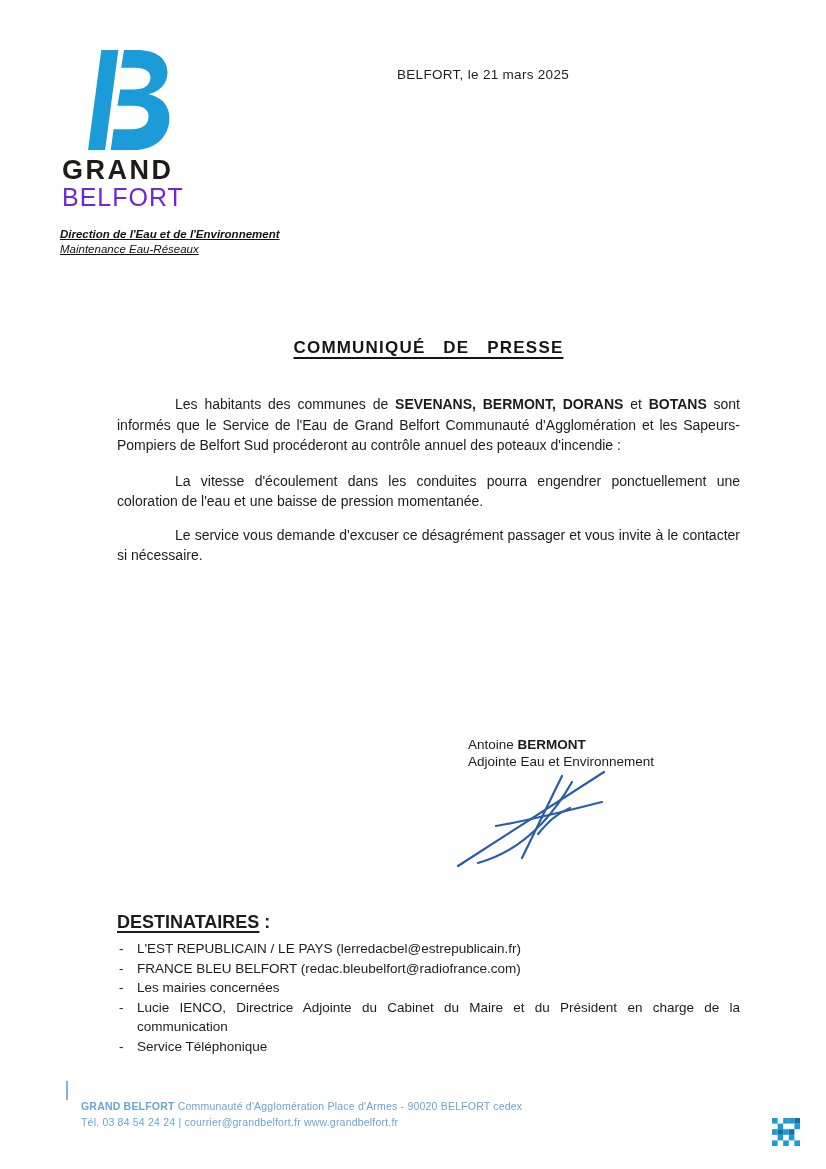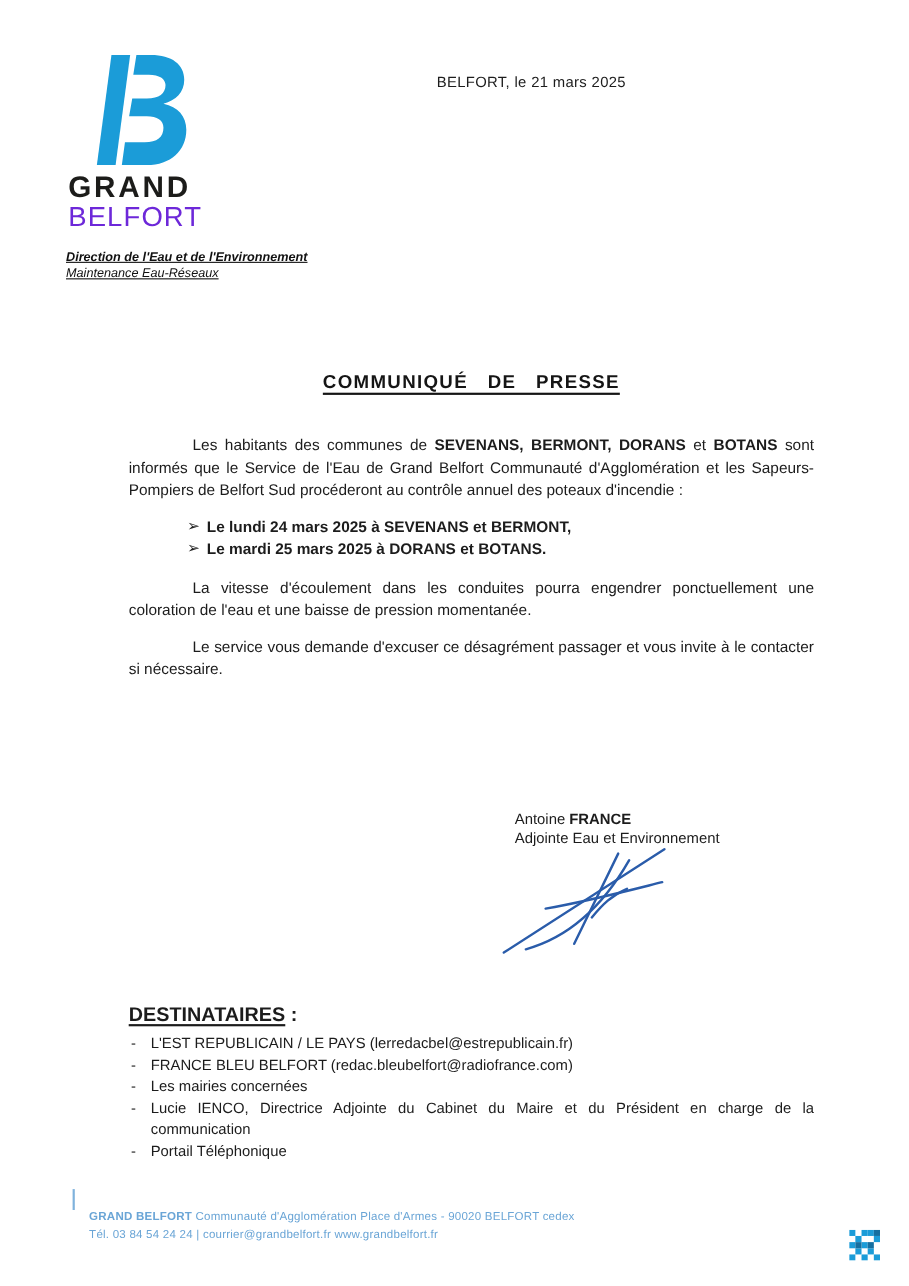--- a/index.html
+++ b/index.html
@@ -68,52 +68,48 @@
     <div class="dept-line2">Maintenance Eau-Réseaux</div>
   </div>
 
   <div class="title-wrap">
     <span class="press-title">COMMUNIQUÉ DE PRESSE</span>
   </div>
 
   <div class="body-block">
     <p class="para"><span>Les habitants des communes de </span><span class="bold">SEVENANS, BERMONT, DORANS</span><span> et </span><span class="bold">BOTANS</span><span> sont informés que le Service de l'Eau de Grand Belfort Communauté d'Agglomération et les Sapeurs-Pompiers de Belfort Sud procéderont au contrôle annuel des poteaux d'incendie :</span></p>
 
-    <div class="bullet-list">
-      <div class="bullet-item"><span class="bullet-marker">➢</span><span>Le lundi 24 mars 2025 à SEVENANS et BERMONT,</span></div>
-      <div class="bullet-item"><span class="bullet-marker">➢</span><span>Le mardi 25 mars 2025 à DORANS et BOTANS.</span></div>
-    </div>
 
     <p class="para" style="margin-top:15px;">La vitesse d'écoulement dans les conduites pourra engendrer ponctuellement une coloration de l'eau et une baisse de pression momentanée.</p>
     <p class="para">Le service vous demande d'excuser ce désagrément passager et vous invite à le contacter si nécessaire.</p>
   </div>
 
   <div class="signature-block">
-    <div><span>Antoine </span><span class="bold">FRANCE</span></div>
+    <div><span>Antoine </span><span class="bold">BERMONT</span></div>
     <div>Adjointe Eau et Environnement</div>
   </div>
 
   <svg class="signature-scribble" width="172" height="110" viewBox="0 0 172 110">
     <g fill="none" stroke="#2a5caa" stroke-width="2.2" stroke-linecap="round">
       <path d="M6 104 L152 10"></path>
       <path d="M26 101 C66 90 96 62 120 20"></path>
       <path d="M70 96 L110 14"></path>
       <path d="M44 64 C80 58 118 48 150 40"></path>
       <path d="M86 72 C96 60 104 52 118 46"></path>
     </g>
   </svg>
 
   <div class="dest-block">
     <div class="dest-heading"><span class="u">DESTINATAIRES</span><span> :</span></div>
     <div class="dest-list">
       <div class="dest-item"><span class="dash-marker">-</span><span>L'EST REPUBLICAIN / LE PAYS (lerredacbel@estrepublicain.fr)</span></div>
       <div class="dest-item"><span class="dash-marker">-</span><span>FRANCE BLEU BELFORT (redac.bleubelfort@radiofrance.com)</span></div>
       <div class="dest-item"><span class="dash-marker">-</span><span>Les mairies concernées</span></div>
       <div class="dest-item"><span class="dash-marker">-</span><span>Lucie IENCO, Directrice Adjointe du Cabinet du Maire et du Président en charge de la communication</span></div>
-      <div class="dest-item"><span class="dash-marker">-</span><span>Portail Téléphonique</span></div>
+      <div class="dest-item"><span class="dash-marker">-</span><span>Service Téléphonique</span></div>
     </div>
   </div>
 
   <div class="footer-tick"></div>
 
   <div class="footer-text">
     <div><span class="fb">GRAND BELFORT</span><span> Communauté d'Agglomération Place d'Armes - 90020 BELFORT cedex</span></div>
     <div>Tél. 03 84 54 24 24 | courrier@grandbelfort.fr   www.grandbelfort.fr</div>
   </div>
 

